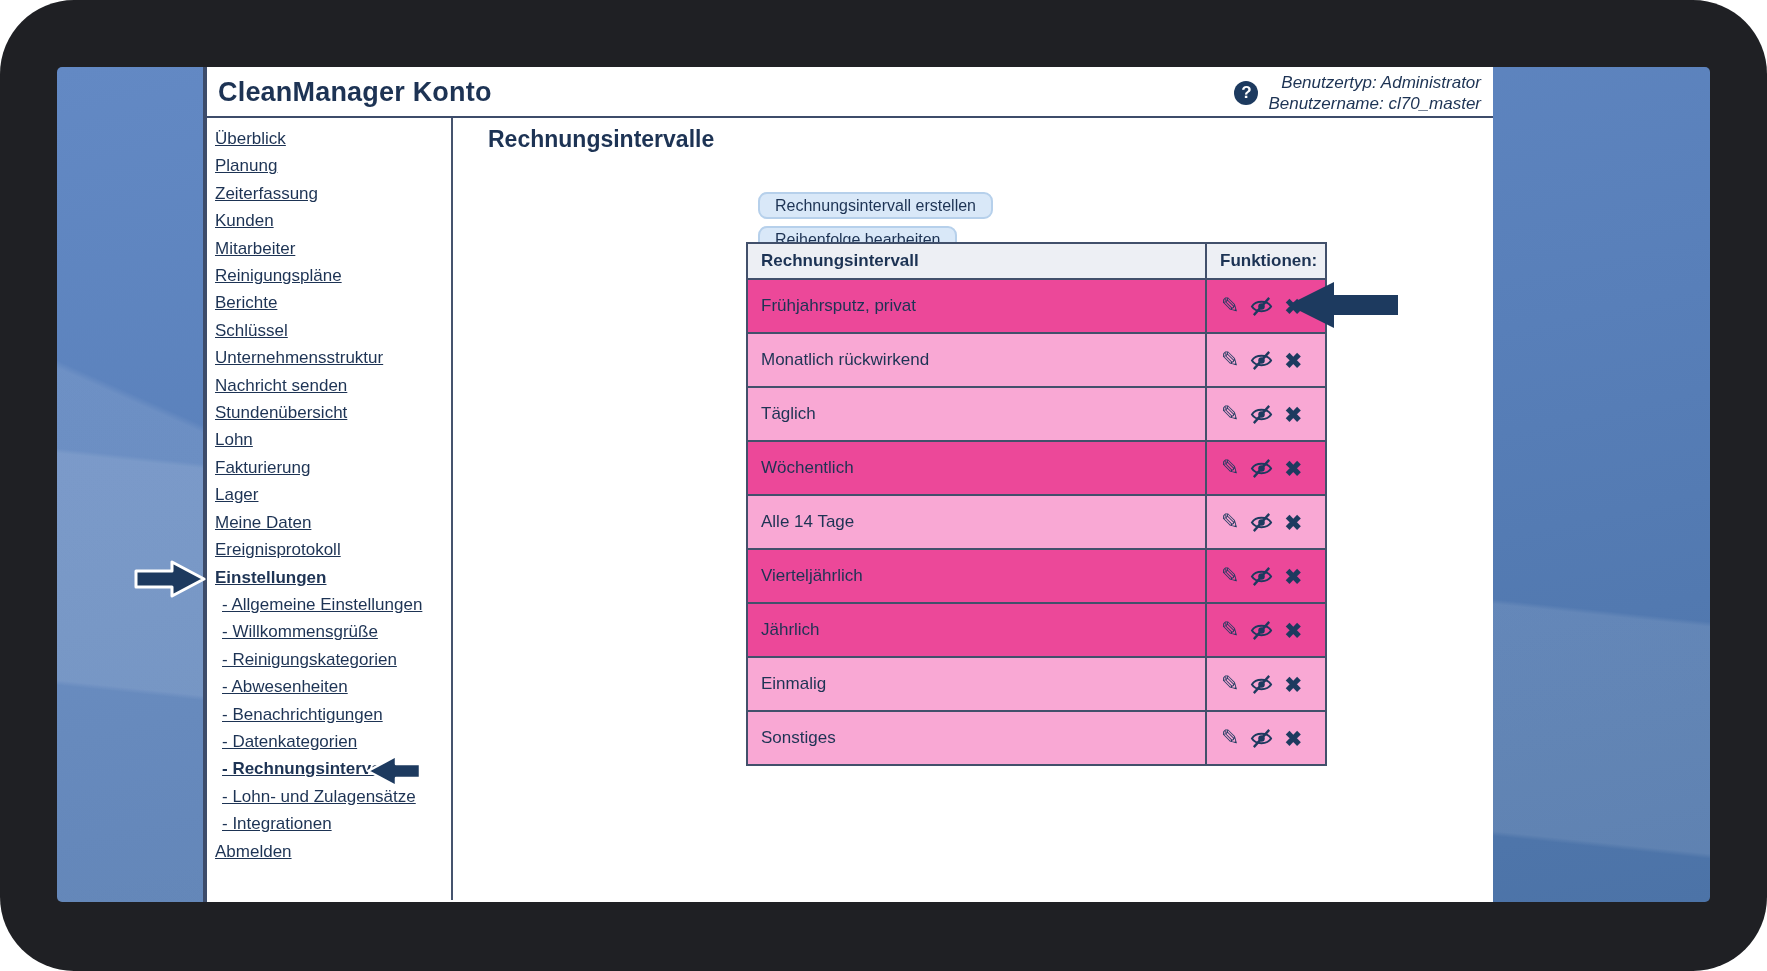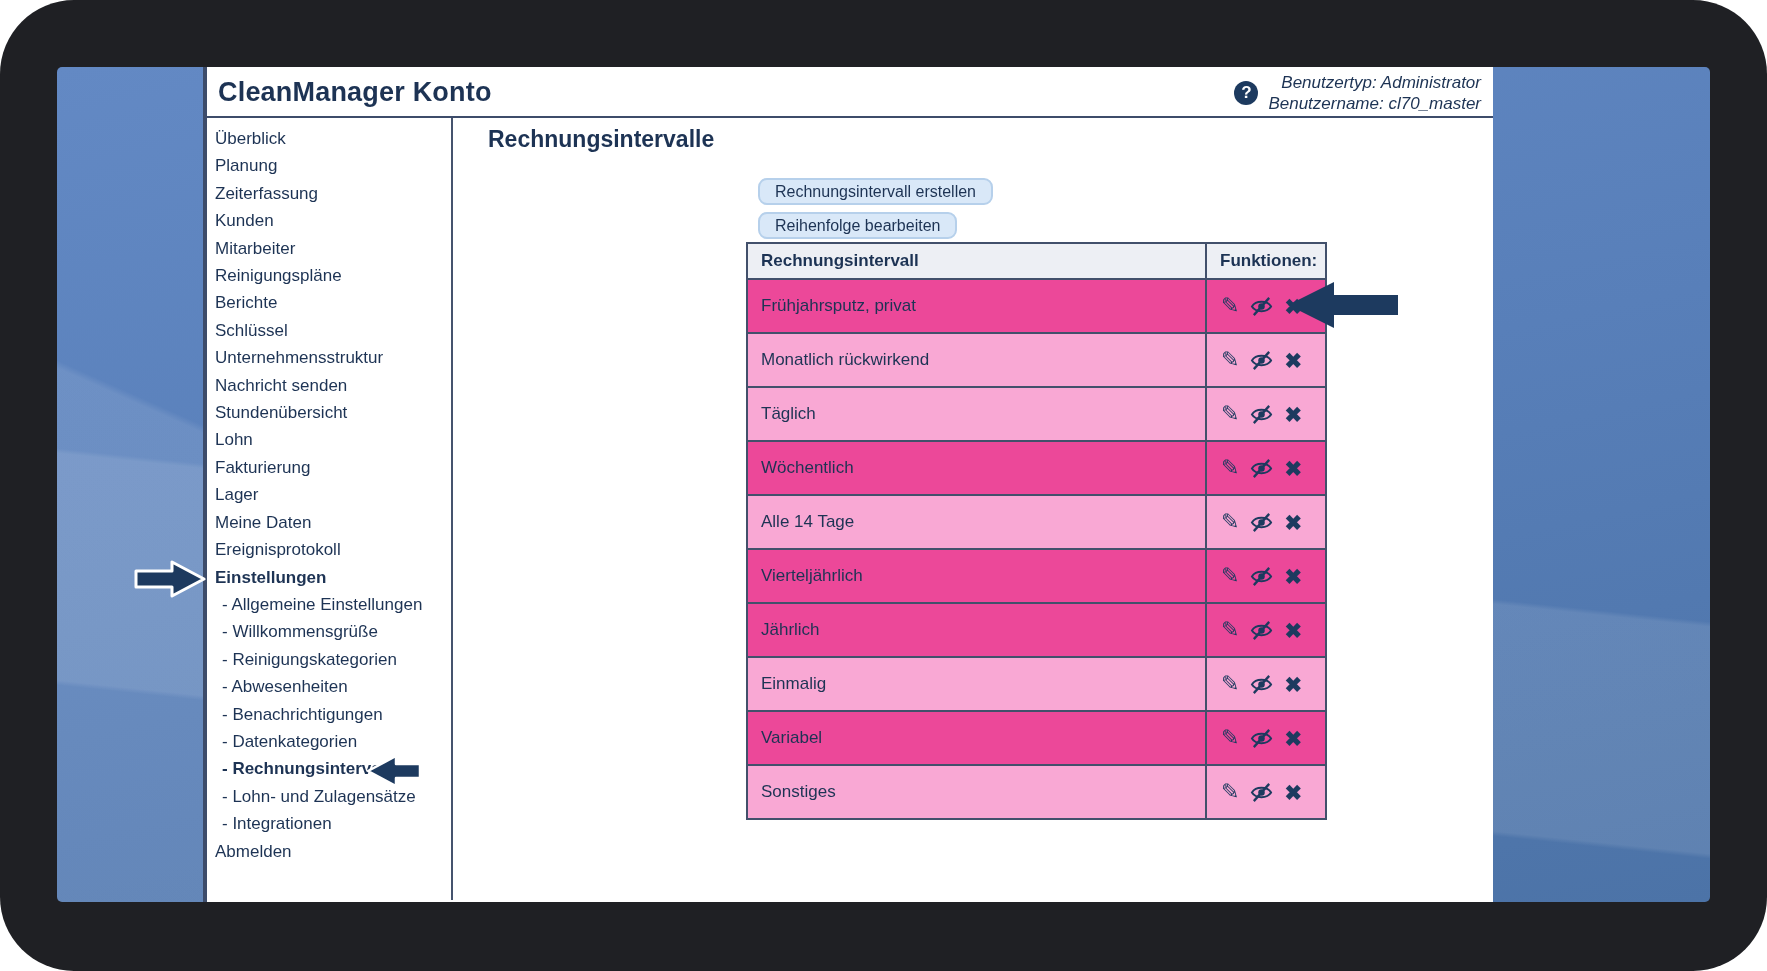--- a/index.html
+++ b/index.html
@@ -13,21 +13,21 @@
   
   .screen { position:absolute; left:57px; top:67px; width:1653px; height:835px;
             border-radius:5px; overflow:hidden;
             background:
               linear-gradient(24deg, rgba(255,255,255,0.10) 0 34%, rgba(255,255,255,0) 34.5%),
               linear-gradient(186deg, rgba(255,255,255,0) 55%, rgba(255,255,255,0.10) 55.5% 78%, rgba(255,255,255,0) 78.5%),
               linear-gradient(168deg, #6389c4 0%, #587fb9 48%, #4c73a7 100%); }
 
   
   .window { position:absolute; left:146px; top:0; width:1290px; height:835px;
-            background:#ffffff; border-left:4px solid #3d4c6a; color:#1d3354; }
+            background:#ffffff; border-left:4px solid #3d4c6a; color:#1d3354;text-decoration:underline; }
 
   .win-header { position:relative; height:51px; border-bottom:2px solid #3d4c6a; }
   .app-title { position:absolute; left:11px; top:10px; font-size:27px; font-weight:bold;
                letter-spacing:0.2px; color:#1d3354; }
   .user-block { position:absolute; right:12px; top:5px; display:flex; align-items:center; gap:10px; }
   .help-circle { width:24px; height:24px; border-radius:50%; background:#1d3a5f; color:#ffffff;
                  font-size:17px; font-weight:bold; display:flex; align-items:center;
                  justify-content:center; cursor:pointer; }
   .user-lines { text-align:right; font-style:italic; font-size:17px; line-height:21px; }
 
@@ -36,21 +36,21 @@
   
   .sidebar { width:246px; border-right:2px solid #45536e; padding:7px 0 0 8px; flex:none; }
   .nav-item { font-size:17px; line-height:27.4px; white-space:nowrap; cursor:pointer; }
   .nav-item.sub { padding-left:7px; }
   .nav-item.bold { font-weight:bold; }
 
   
   .main { position:relative; flex:1; }
   .page-heading { position:absolute; left:7px; top:8px; font-size:23px; font-weight:bold; }
 
-  .btn-stack { position:absolute; left:277px; top:60px; display:flex; flex-direction:column;
+  .btn-stack { position:absolute; left:277px; top:74px; display:flex; flex-direction:column;
                align-items:flex-start; gap:7px;justify-content:space-between; }
   .btn { height:27px; padding:0 15px; font-size:16px; color:#1d3354;
          background:#d9e8f8; border:2px solid #b6d0eb; border-radius:9px;
          font-family:"Liberation Sans", sans-serif; cursor:pointer; white-space:nowrap;
          display:flex; align-items:center; }
 
   table.intervals { position:absolute; left:265px; top:124px; width:581px;
                     border-collapse:collapse; table-layout:fixed; }
   table.intervals th, table.intervals td { border:2px solid #42506b; }
   th.col-name { width:459px; }
@@ -255,36 +255,20 @@
           <svg width="25" height="23" viewBox="0 0 24 24">
             <path d="M2 12 C6 5.5, 18 5.5, 22 12 C18 18.5, 6 18.5, 2 12 Z" fill="none" stroke="#1d3a5f" stroke-width="2"></path>
             <circle cx="12" cy="12" r="3.4" fill="#1d3a5f"></circle>
             <line x1="4" y1="21" x2="20" y2="3" stroke="#1d3a5f" stroke-width="2.4"></line>
           </svg>
         </span>
         <span class="icon-btn x-glyph">✖</span>
       </span>
     </td>
   </tr>
-                  <tr>
-    <td>Variabel</td>
-    <td>
-      <span class="func-cell">
-        <span class="icon-btn pencil-glyph">✎</span>
-        <span class="icon-btn">
-          <svg width="25" height="23" viewBox="0 0 24 24">
-            <path d="M2 12 C6 5.5, 18 5.5, 22 12 C18 18.5, 6 18.5, 2 12 Z" fill="none" stroke="#1d3a5f" stroke-width="2"></path>
-            <circle cx="12" cy="12" r="3.4" fill="#1d3a5f"></circle>
-            <line x1="4" y1="21" x2="20" y2="3" stroke="#1d3a5f" stroke-width="2.4"></line>
-          </svg>
-        </span>
-        <span class="icon-btn x-glyph">✖</span>
-      </span>
-    </td>
-  </tr>
                   <tr class="alt">
     <td>Sonstiges</td>
     <td>
       <span class="func-cell">
         <span class="icon-btn pencil-glyph">✎</span>
         <span class="icon-btn">
           <svg width="25" height="23" viewBox="0 0 24 24">
             <path d="M2 12 C6 5.5, 18 5.5, 22 12 C18 18.5, 6 18.5, 2 12 Z" fill="none" stroke="#1d3a5f" stroke-width="2"></path>
             <circle cx="12" cy="12" r="3.4" fill="#1d3a5f"></circle>
             <line x1="4" y1="21" x2="20" y2="3" stroke="#1d3a5f" stroke-width="2.4"></line>

